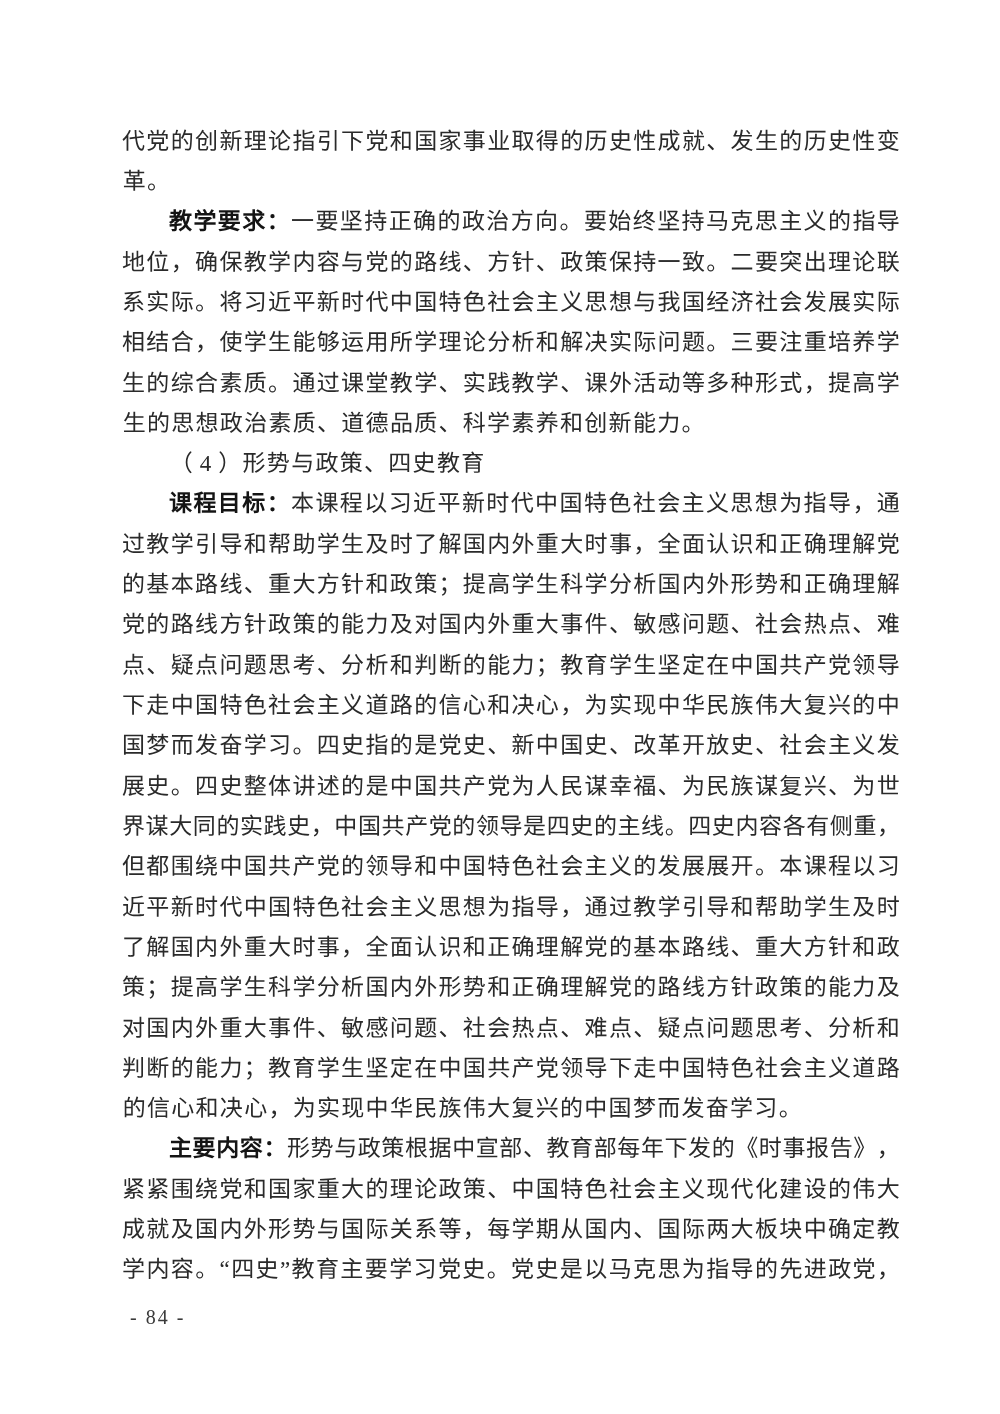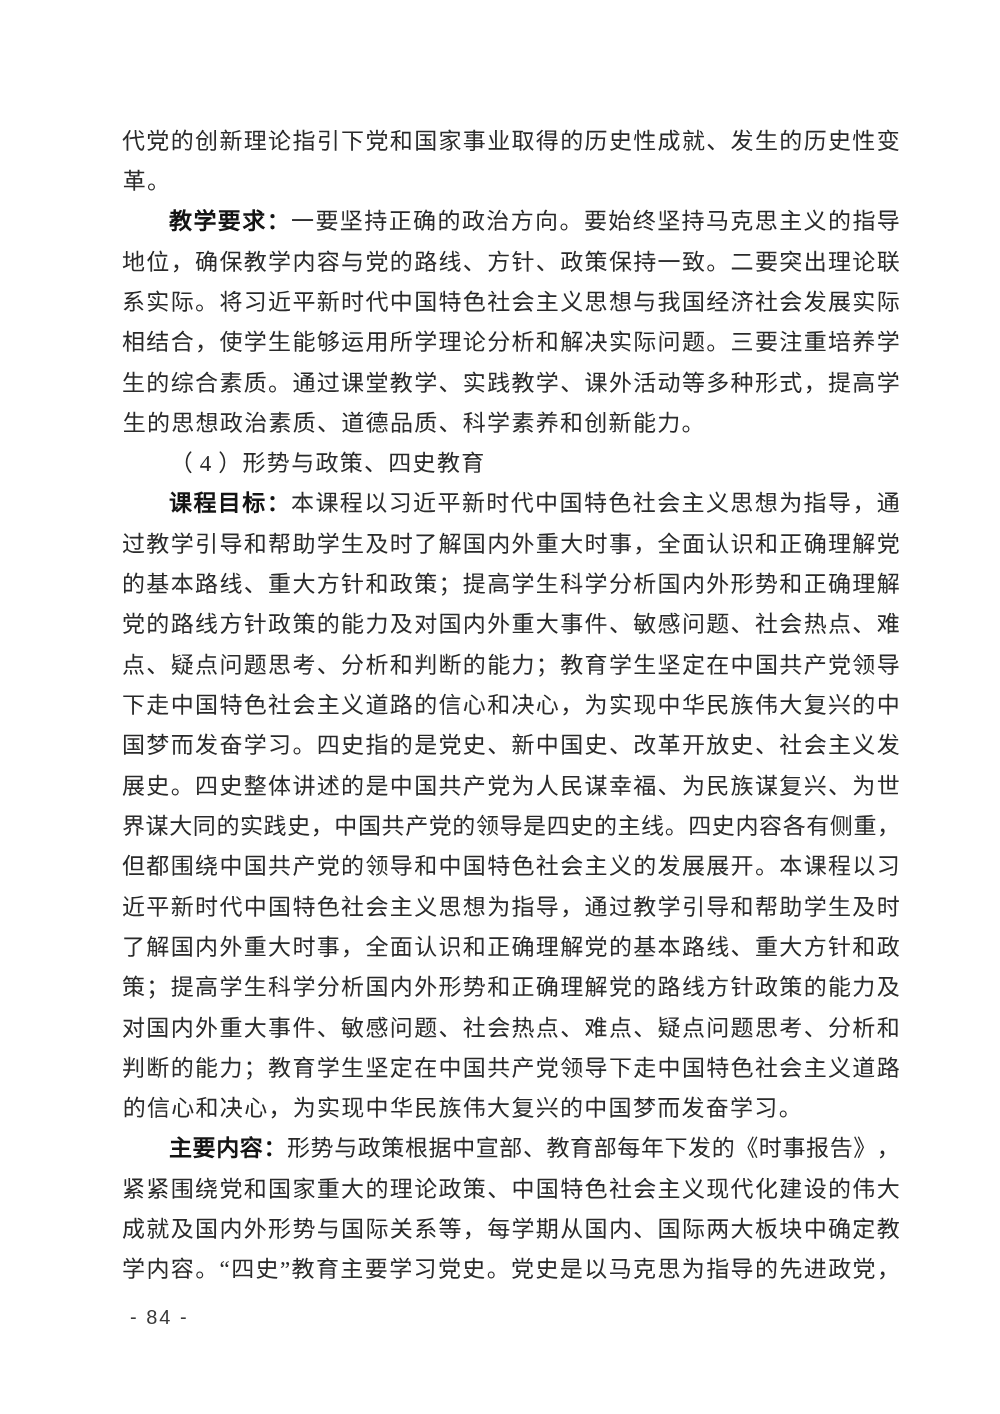--- a/index.html
+++ b/index.html
@@ -45,21 +45,21 @@
     font-weight: 700;
     color: #141414;
   }
   .page-number {
     position: absolute;
     left: 130px;
     top: 1306px;
     font-size: 20px;
     letter-spacing: 2px;
     color: #3a3a3a;
-    font-family: Liberation Sans, sans-serif;
+    font-family: Liberation Serif, serif;
   }
 </style>
 </head>
 <body>
 
 <div class="page">
   <div class="doc-body" id="doc-body">
       <div class="line j"><span class="c">代</span><span class="c">党</span><span class="c">的</span><span class="c">创</span><span class="c">新</span><span class="c">理</span><span class="c">论</span><span class="c">指</span><span class="c">引</span><span class="c">下</span><span class="c">党</span><span class="c">和</span><span class="c">国</span><span class="c">家</span><span class="c">事</span><span class="c">业</span><span class="c">取</span><span class="c">得</span><span class="c">的</span><span class="c">历</span><span class="c">史</span><span class="c">性</span><span class="c">成</span><span class="c">就</span><span class="c">、</span><span class="c">发</span><span class="c">生</span><span class="c">的</span><span class="c">历</span><span class="c">史</span><span class="c">性</span><span class="c">变</span></div>
       <div class="line"><span class="c w">革</span><span class="c w">。</span></div>
       <div class="line j" style="padding-left: 47px;"><span class="c b">教</span><span class="c b">学</span><span class="c b">要</span><span class="c b">求</span><span class="c b">：</span><span class="c">一</span><span class="c">要</span><span class="c">坚</span><span class="c">持</span><span class="c">正</span><span class="c">确</span><span class="c">的</span><span class="c">政</span><span class="c">治</span><span class="c">方</span><span class="c">向</span><span class="c">。</span><span class="c">要</span><span class="c">始</span><span class="c">终</span><span class="c">坚</span><span class="c">持</span><span class="c">马</span><span class="c">克</span><span class="c">思</span><span class="c">主</span><span class="c">义</span><span class="c">的</span><span class="c">指</span><span class="c">导</span></div>

